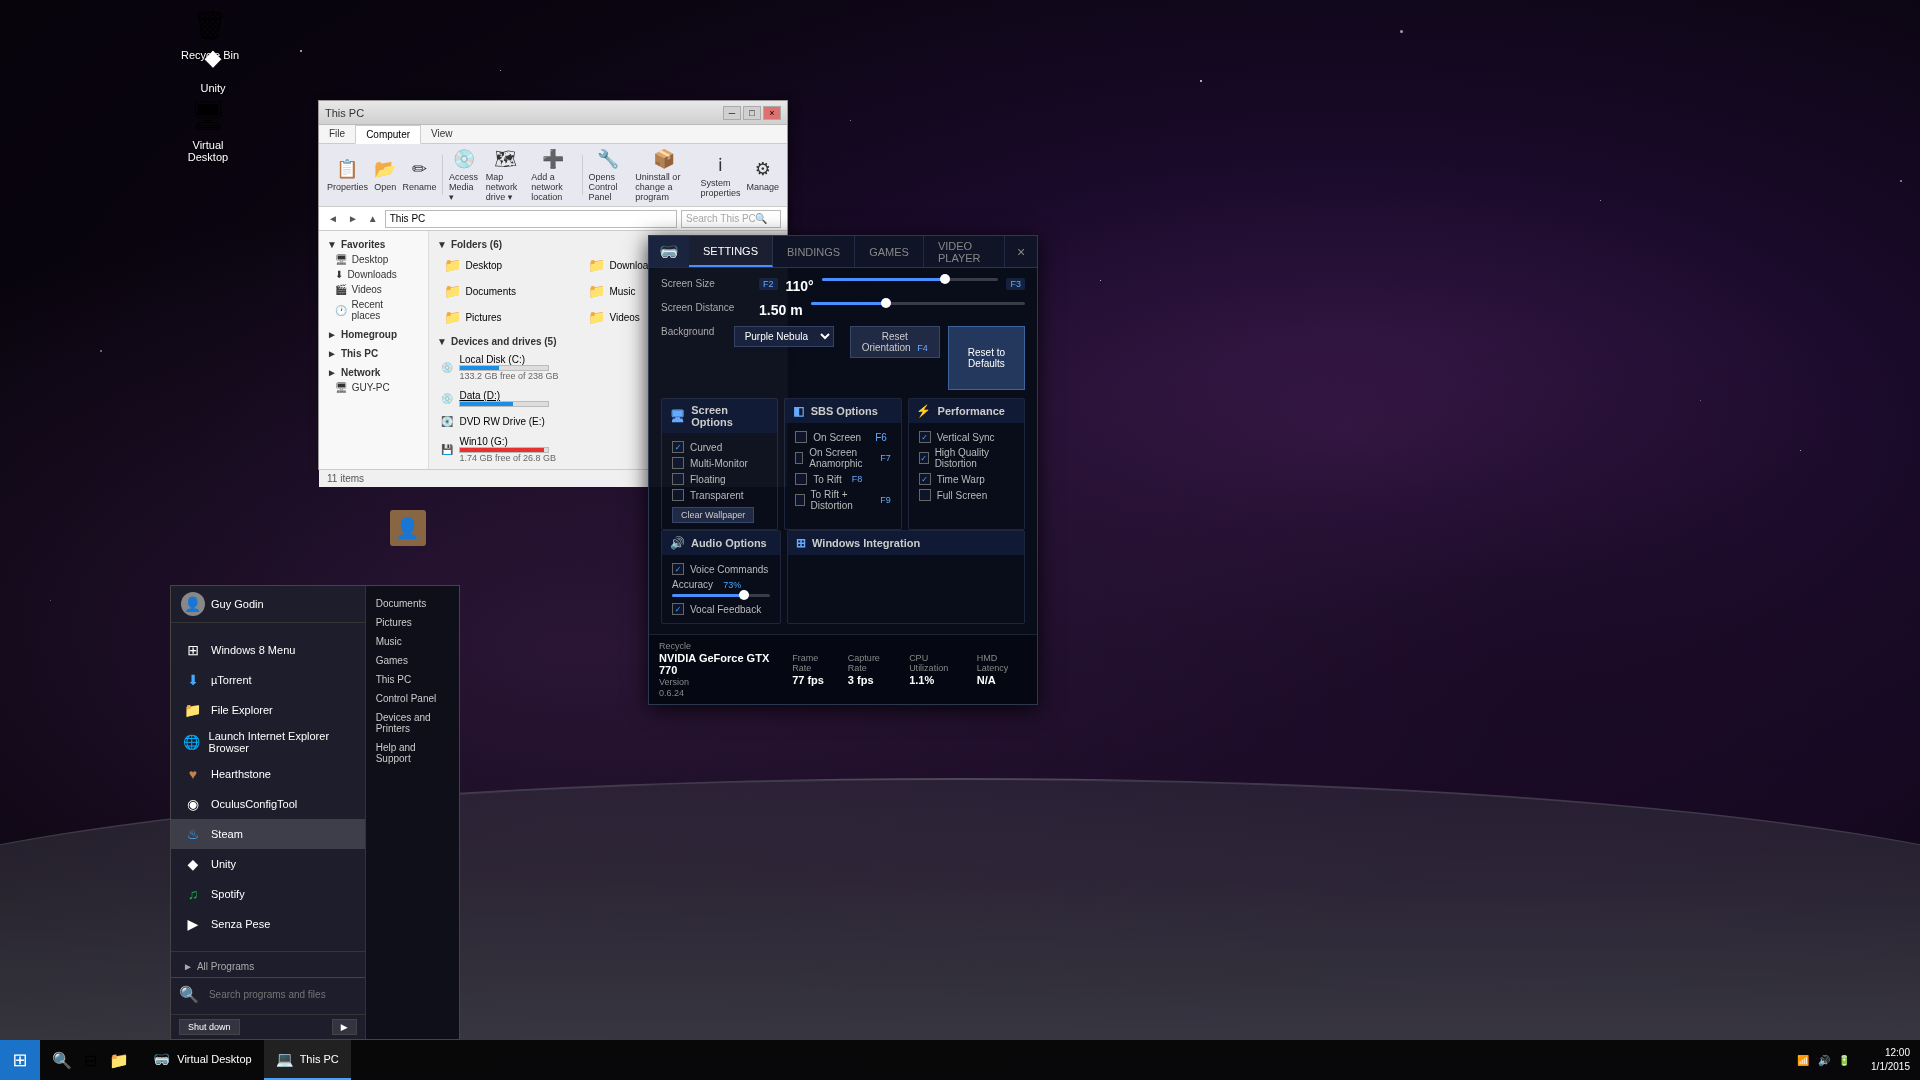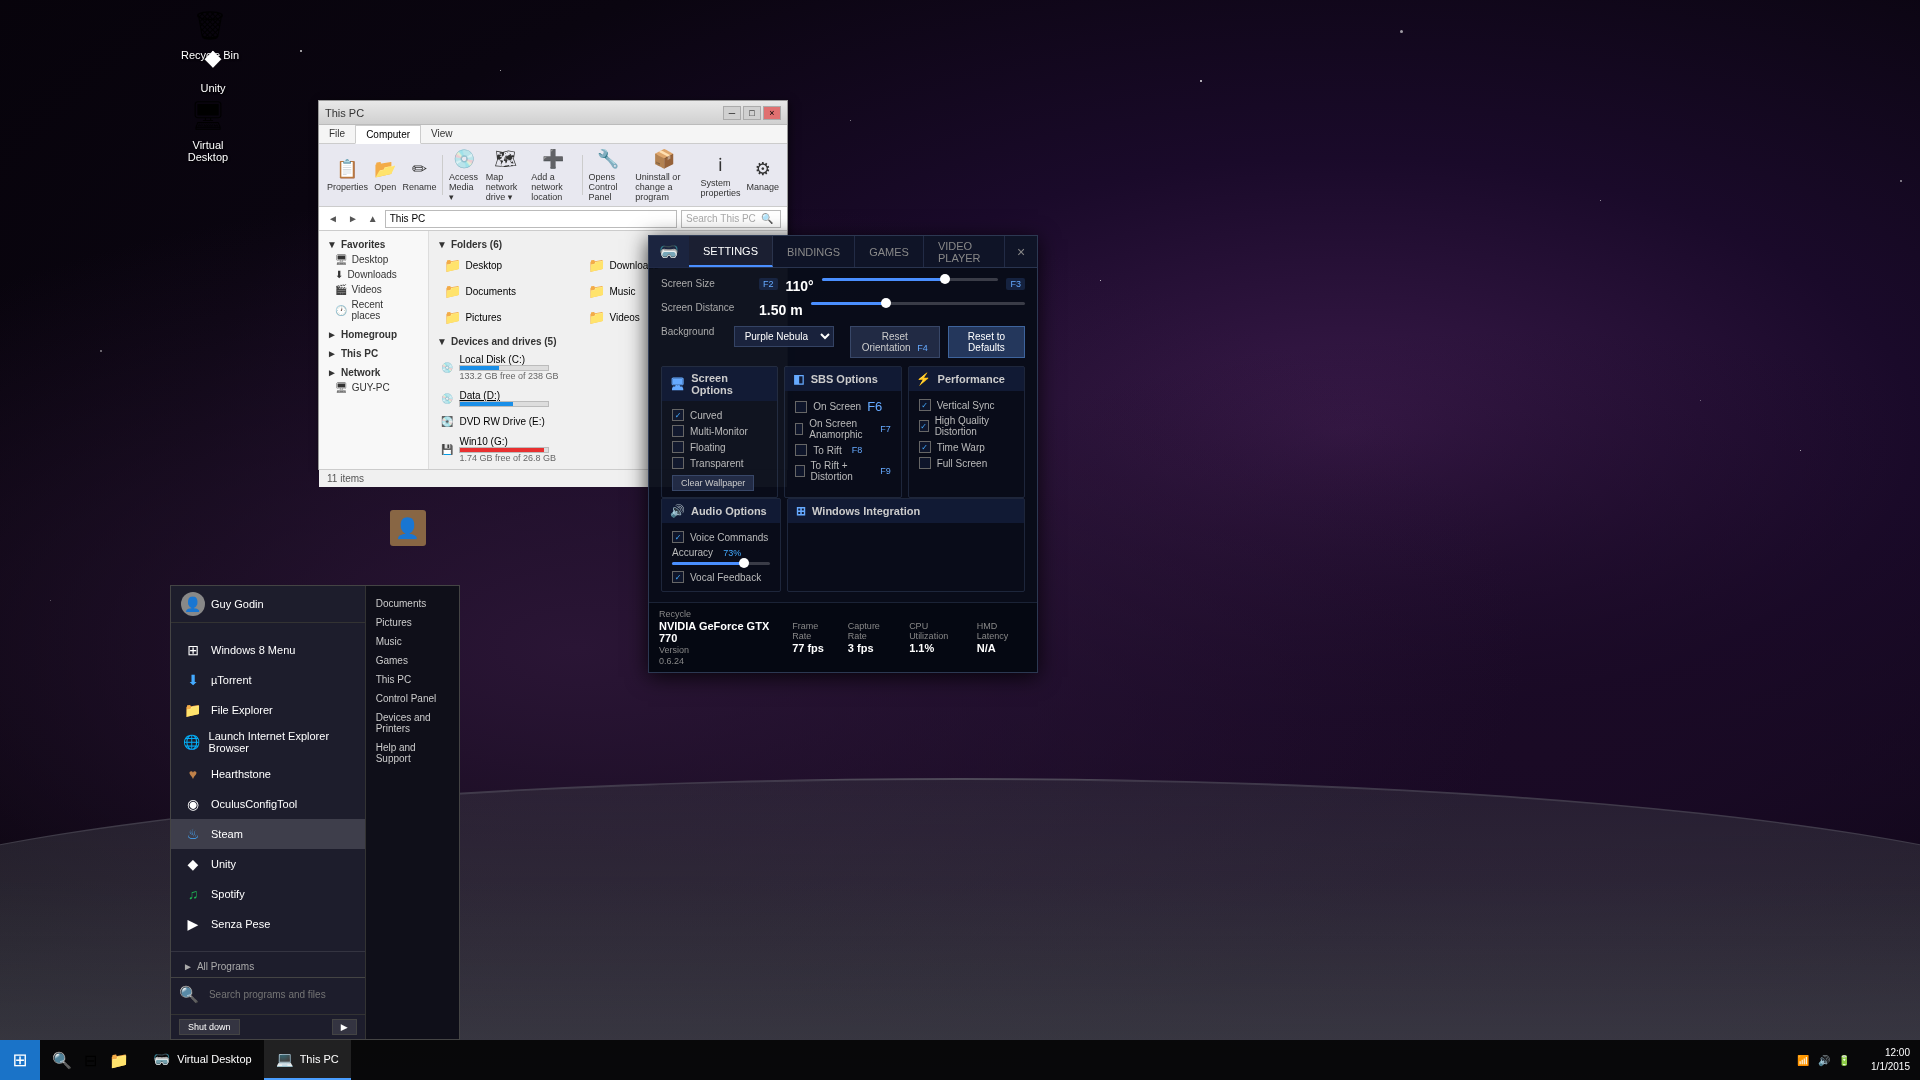--- a/index.html
+++ b/index.html
@@ -260,21 +260,21 @@
     }
     .fe-search {
       width: 100px;
       height: 18px;
       border: 1px solid #bbb;
       background: white;
       padding: 0 4px;
       font-size: 10px;
       display: flex;
       align-items: center;
-      gap: 6px;
+      gap: 0;
     }
     .fe-main {
       display: flex;
       height: calc(100% - 130px);
     }
     .fe-sidebar {
       width: 110px;
       background: #f8f8f8;
       border-right: 1px solid #ddd;
       overflow-y: auto;
@@ -599,21 +599,21 @@
       color: #ccc;
       font-size: 10px;
       padding: 4px 10px;
       cursor: pointer;
     }
     .vd-btn-primary {
       background: rgba(40,60,100,0.9);
       border: 1px solid rgba(80,130,200,0.6);
       color: white;
       font-size: 10px;
-      padding: 4px 10px;
+      padding: 20px 10px;
       cursor: pointer;
     }
     .vd-section-header {
       background: rgba(20,30,60,0.8);
       padding: 5px 8px;
       display: flex;
       align-items: center;
       gap: 6px;
       font-size: 11px;
       font-weight: bold;
@@ -1005,21 +1005,21 @@
 
       <div class="vd-section-half">
         <div class="vd-section-header">
           <span class="icon">◧</span>
           <span>SBS Options</span>
         </div>
         <div class="vd-section-body">
           <div class="vd-check-item">
             <div class="vd-check"></div>
             <span>On Screen</span>
-            <span style="font-size:13px;color:#6af;margin-left:0;">F6</span>
+            <span style="font-size:10px;color:#6af;margin-left:8px;">F6</span>
           </div>
           <div class="vd-check-item">
             <div class="vd-check"></div>
             <span>On Screen Anamorphic</span>
             <span style="font-size:9px;color:#6af;margin-left:4px;">F7</span>
           </div>
           <div class="vd-check-item">
             <div class="vd-check"></div>
             <span>To Rift</span>
             <span style="font-size:9px;color:#6af;margin-left:4px;">F8</span>

